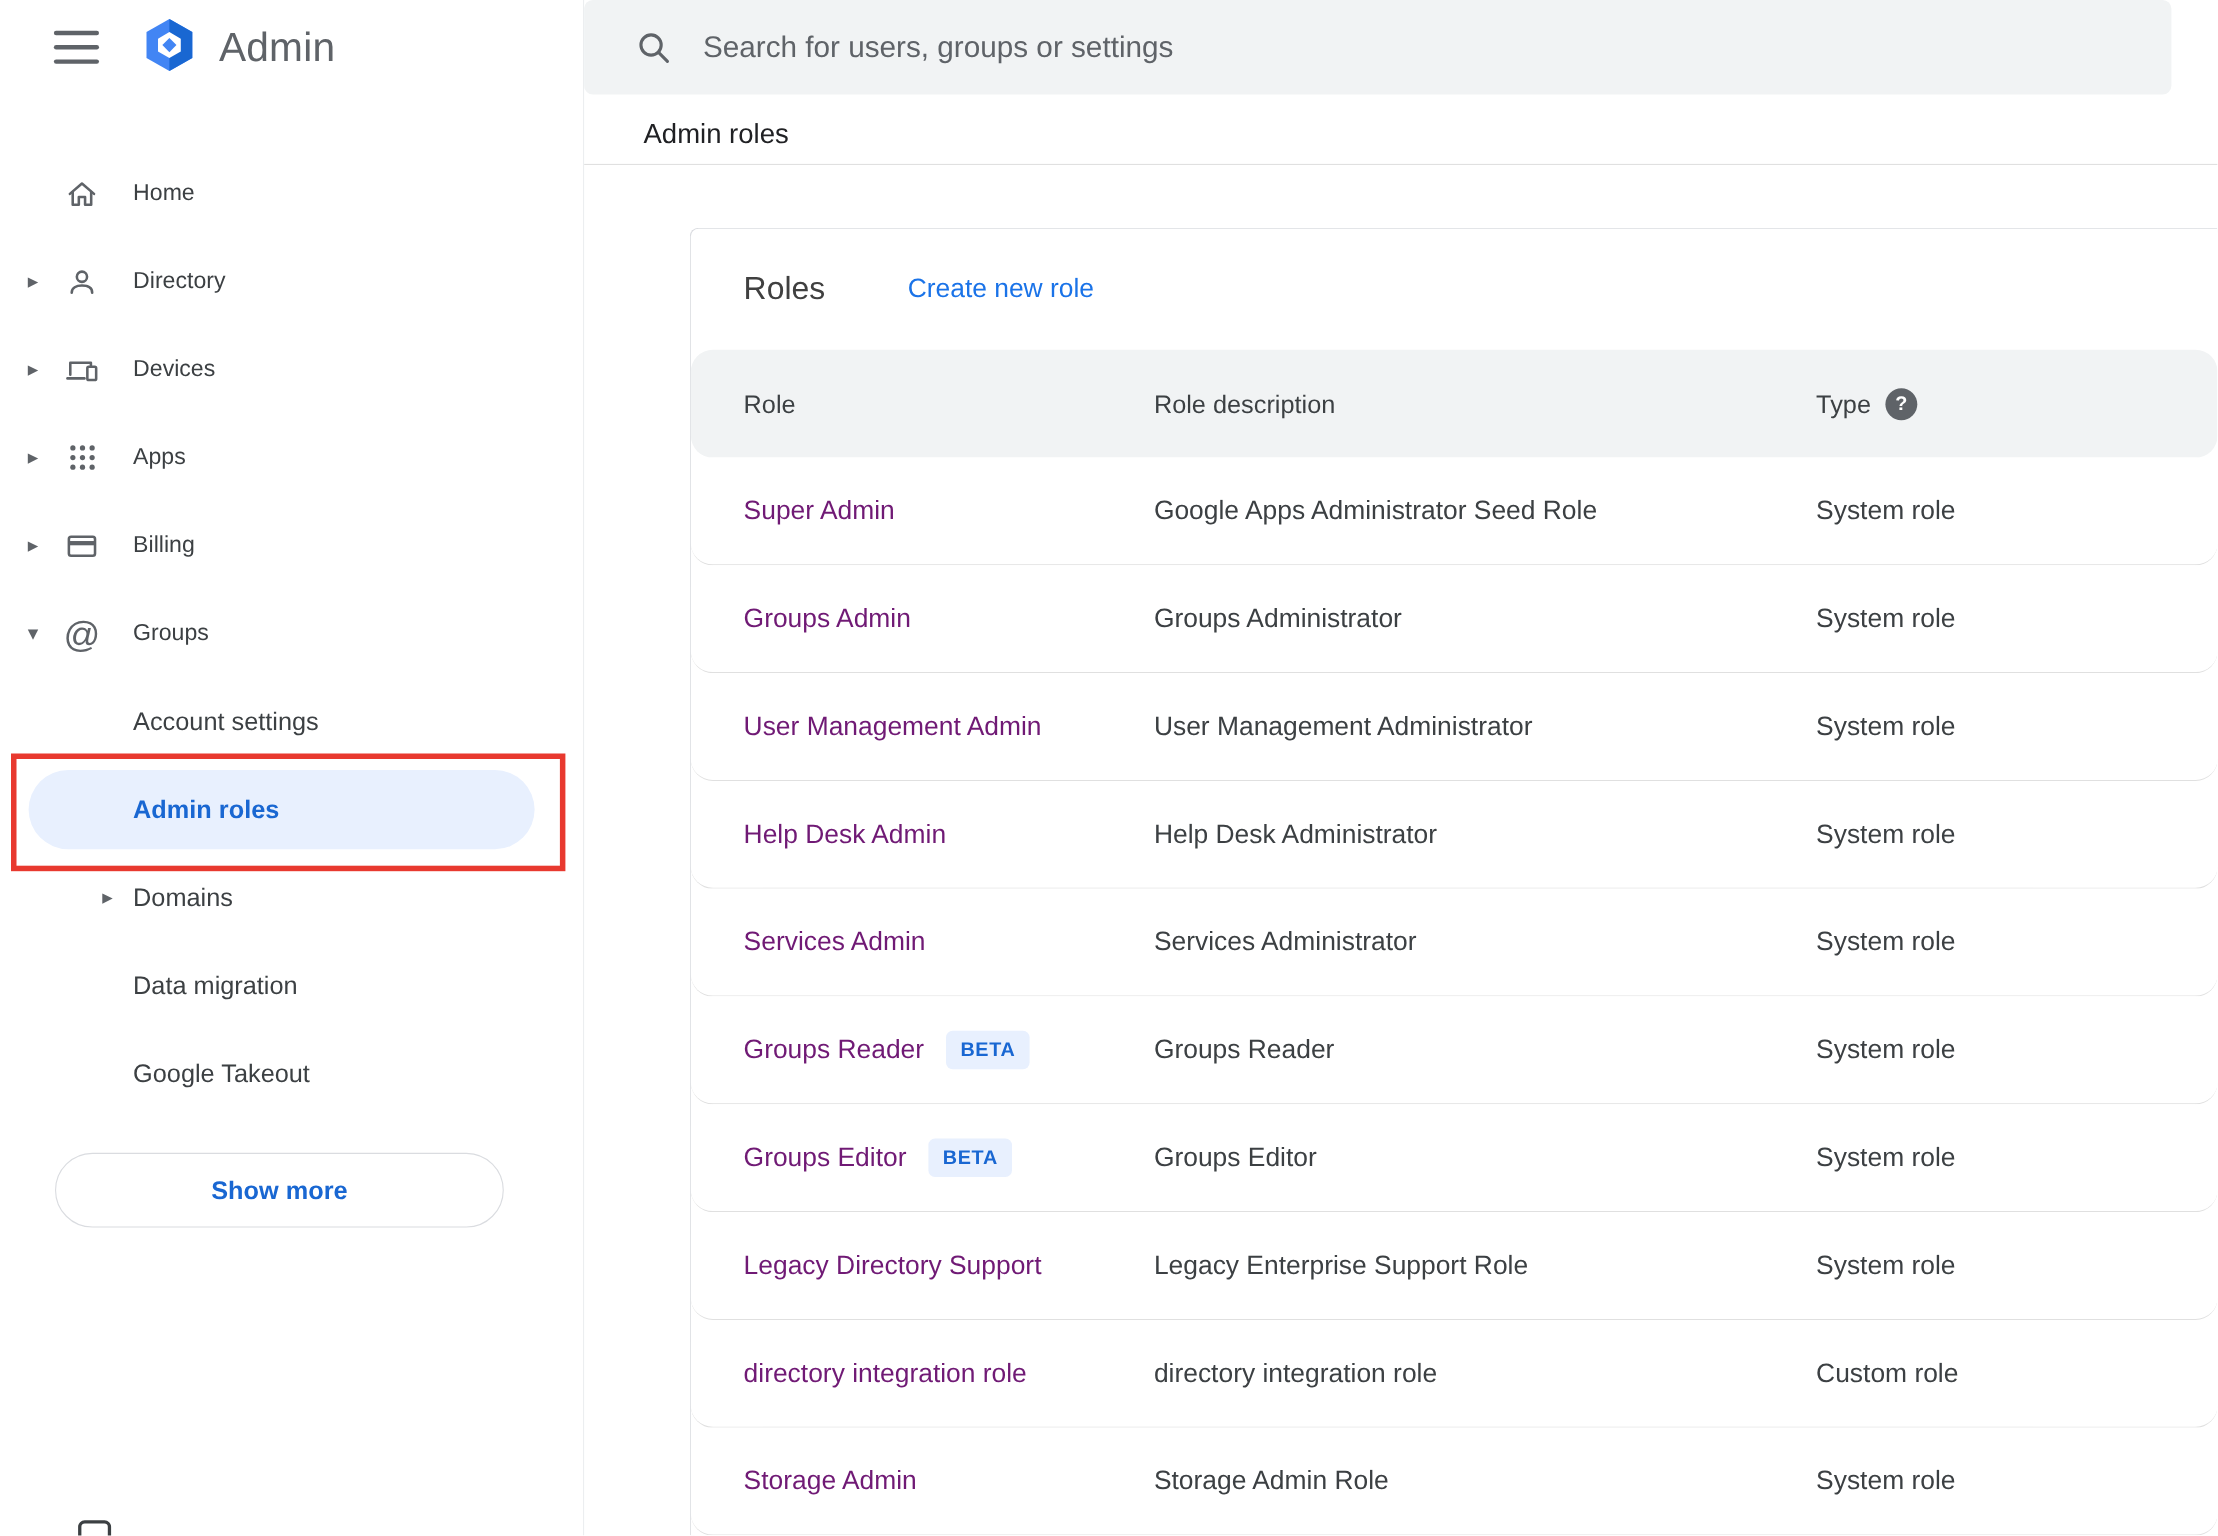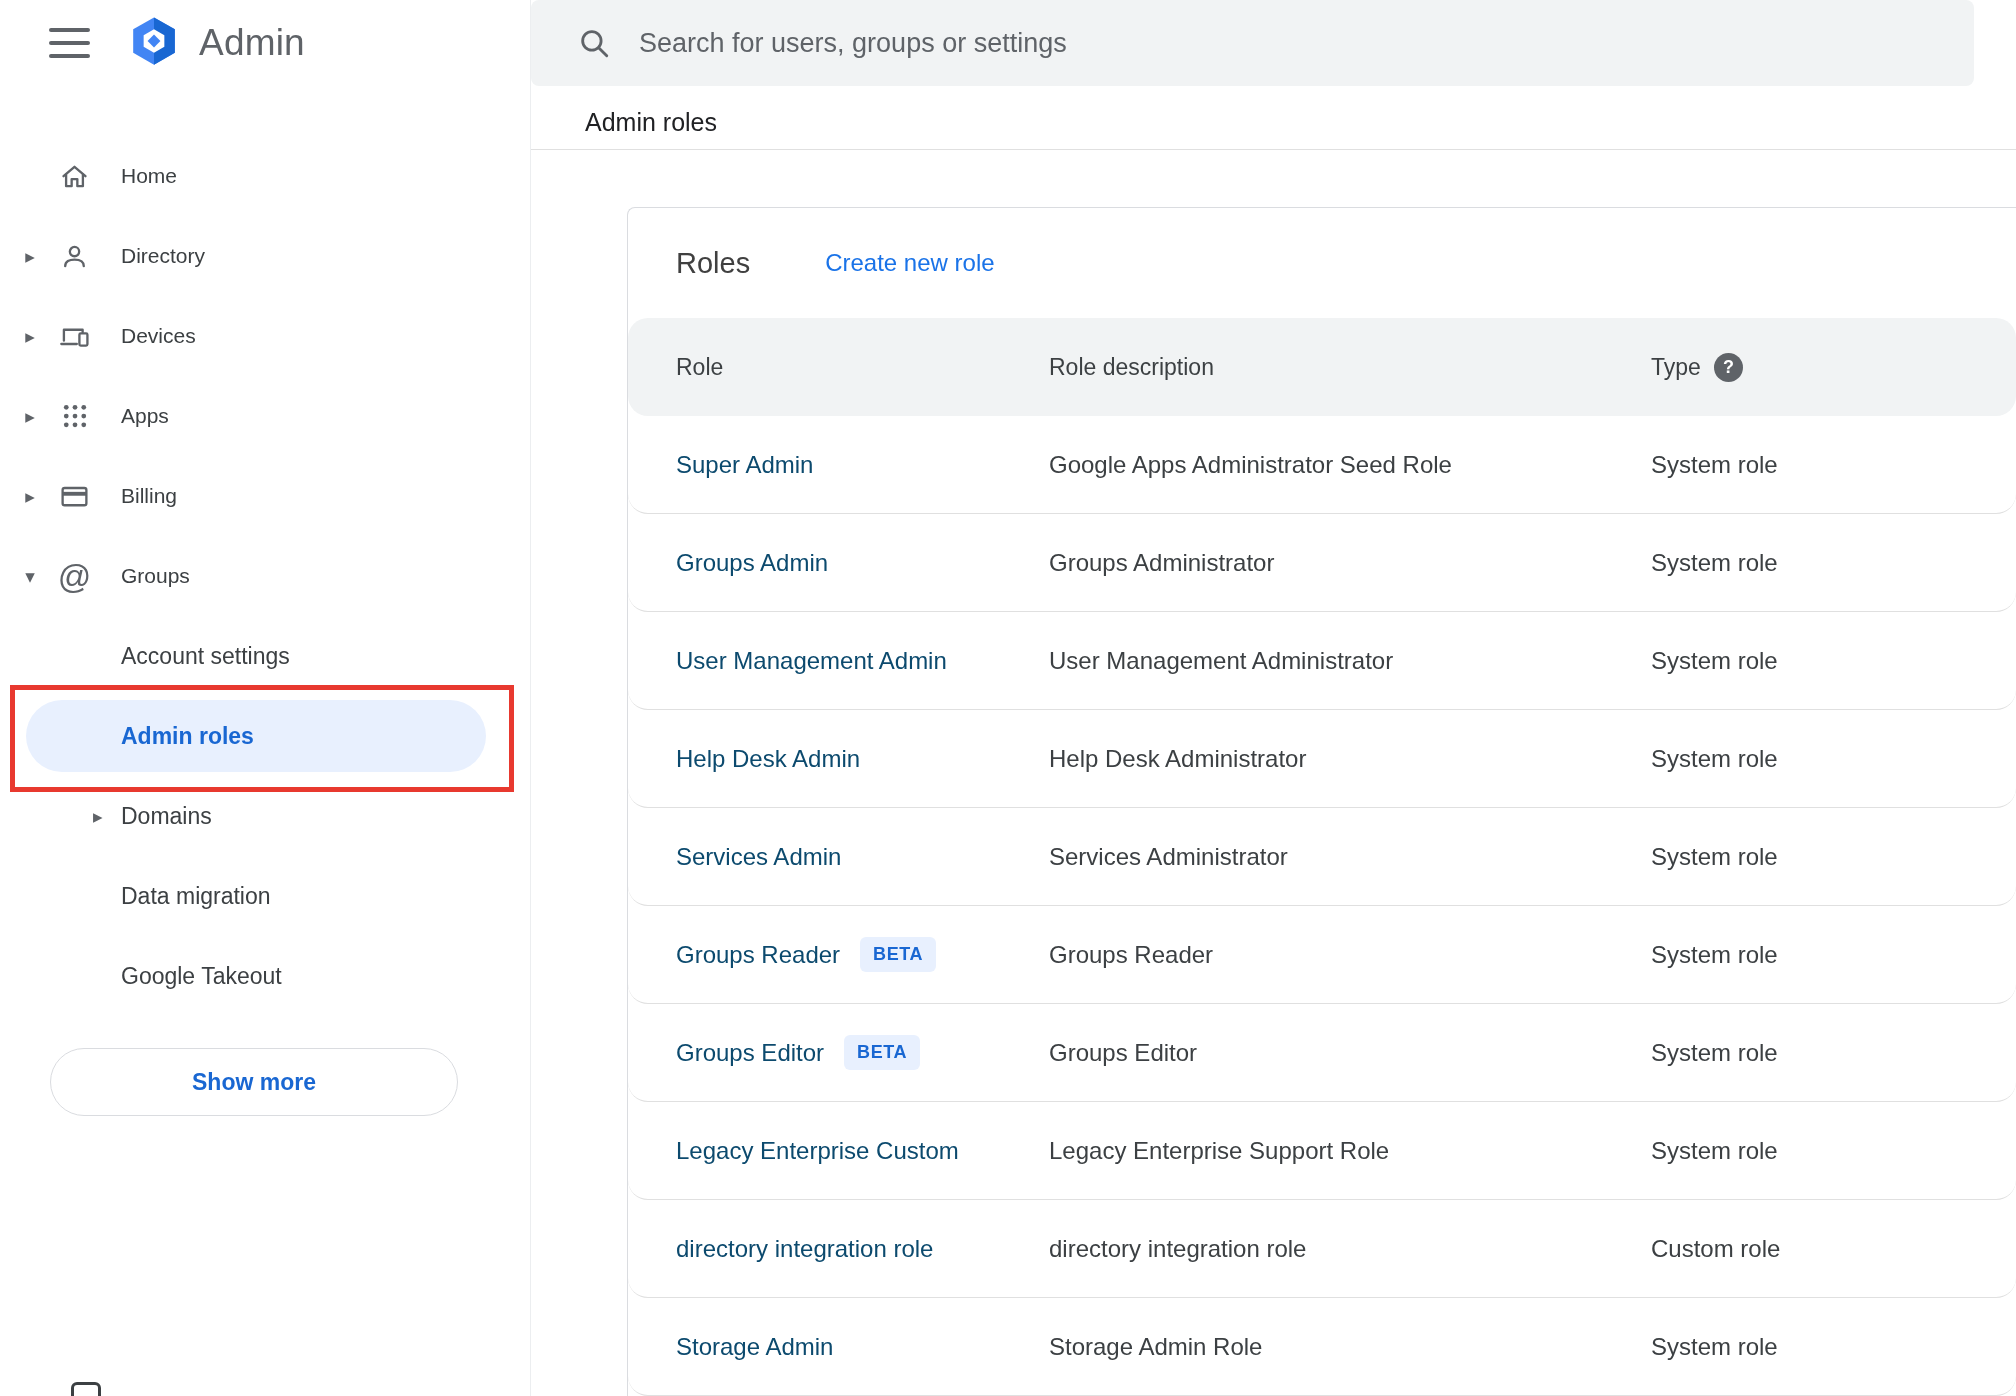--- a/index.html
+++ b/index.html
@@ -63,21 +63,21 @@
   .thead, .t-row { display: grid; grid-template-columns: 373px 602px 1fr; align-items: center;
     padding-left: 48px; height: 98px; border-radius: 20px; }
   .thead { background: #f1f3f4; font-size: 23px; color: #3c4043; }
   .type-head { display: flex; align-items: center; }
   .help-icon { margin-left: 13px; width: 29px; height: 29px; border-radius: 50%; background: #5f6368;
     color: #fff; font-size: 18px; font-weight: bold; display: inline-flex; align-items: center;
     justify-content: center; cursor: pointer; }
 
   .t-row { border-bottom: 1px solid #e0e0e0; background: #fff; }
   .cell-role { display: flex; align-items: center; padding-right: 20px; }
-  .role-link { font-size: 24px; color: #0c4a6e; cursor: pointer; text-decoration: none; }
+  .role-link { font-size: 24px; color: #701a75; cursor: pointer; text-decoration: none; }
   .beta-badge { margin-left: 20px; background: #e8f0fe; color: #1967d2; font-size: 18px; font-weight: bold;
     letter-spacing: 0.6px; padding: 7px 13px; border-radius: 6px; }
   .cell-desc { font-size: 24px; color: #3c4043; padding-right: 20px; }
   .cell-type { font-size: 24px; color: #3c4043; }
 
   
   .annotation-box { position: absolute; left: 10px; top: 685px; width: 504px; height: 107px;
     border: 5px solid #e8392f; pointer-events: none; z-index: 10; }
 </style>
 </head>
@@ -305,21 +305,21 @@
     <div class="cell cell-role">
       <a class="role-link">Groups Editor</a>
       <span class="beta-badge">BETA</span>
     </div>
     <div class="cell cell-desc">Groups Editor</div>
     <div class="cell cell-type">System role</div>
   </div>
 
   <div class="t-row">
     <div class="cell cell-role">
-      <a class="role-link">Legacy Enterprise Custom</a>
+      <a class="role-link">Legacy Directory Support</a>
 
     </div>
     <div class="cell cell-desc">Legacy Enterprise Support Role</div>
     <div class="cell cell-type">System role</div>
   </div>
 
   <div class="t-row">
     <div class="cell cell-role">
       <a class="role-link">directory integration role</a>
 

